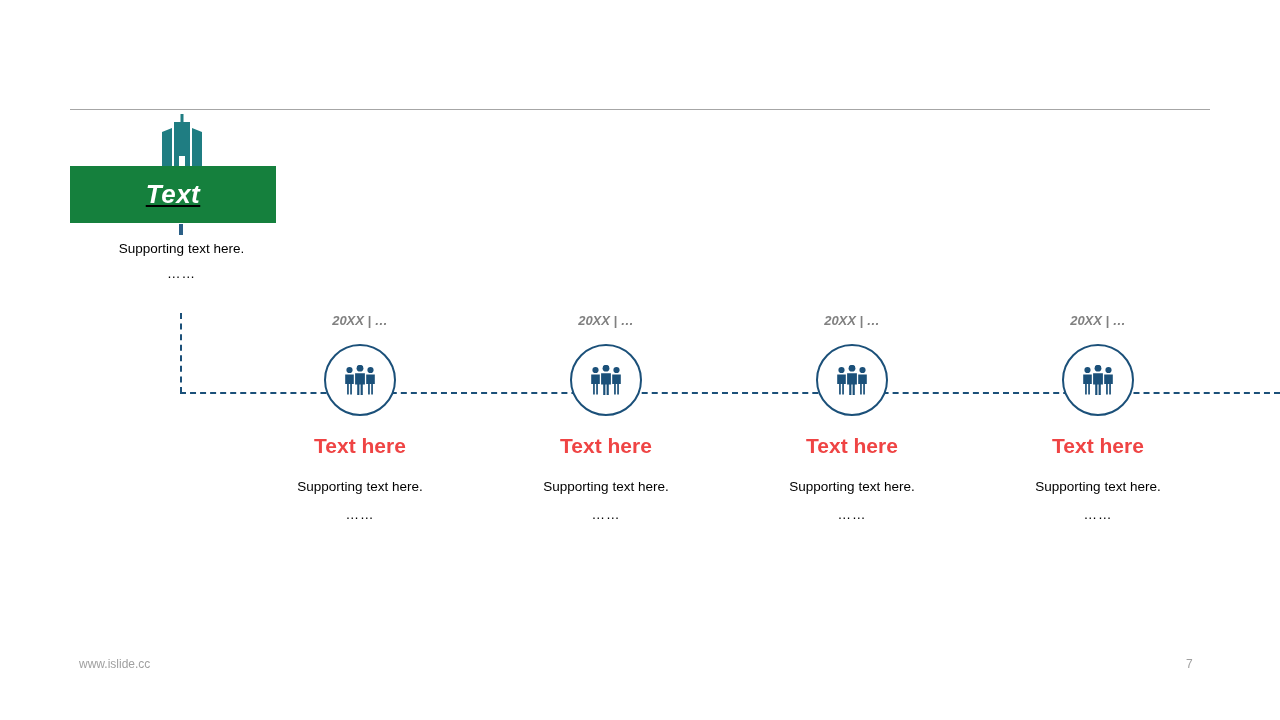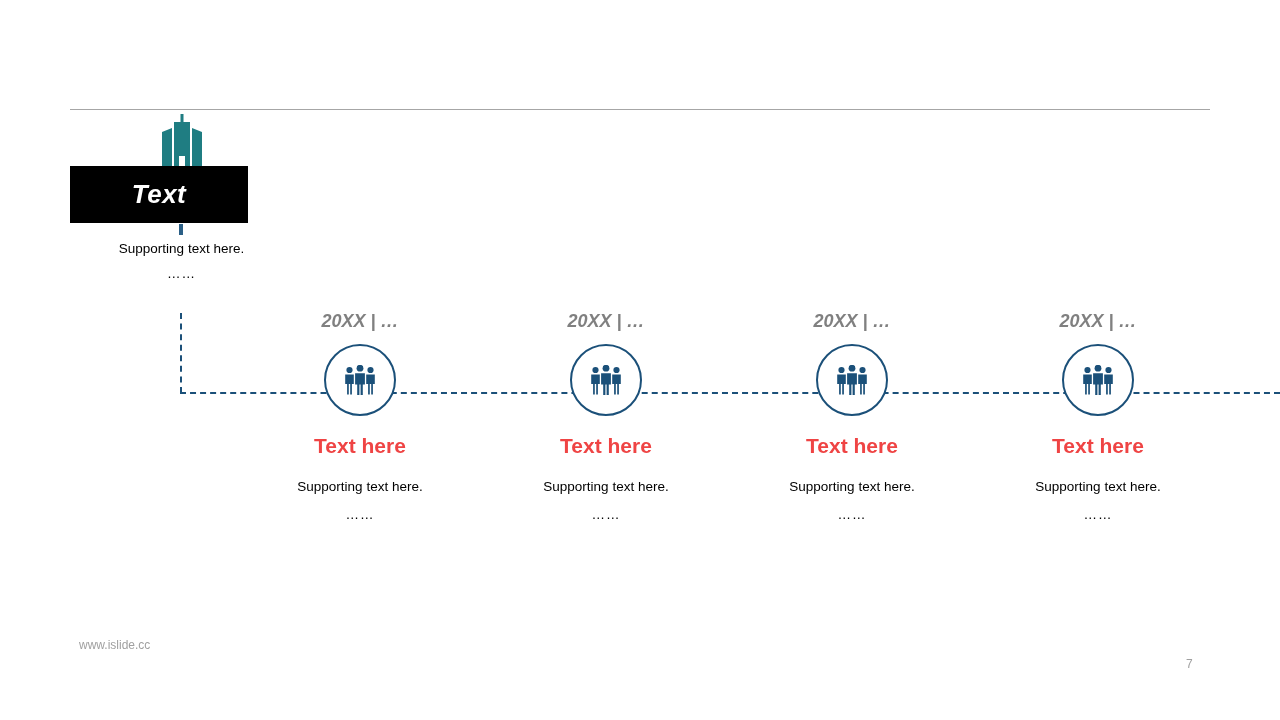--- a/index.html
+++ b/index.html
@@ -41,23 +41,23 @@
     width: 223px;
     height: 56px;
     display: flex;
     justify-content: center;
     align-items: flex-end;
   }
   .title-banner {
     position: absolute;
     left: 0;
     top: 54px;
-    width: 178px;
+    width: 206px;
     height: 57px;
-    background: #000000;
+    background: #15803d;
     display: flex;
     align-items: center;
     justify-content: center;
     text-decoration: underline;
   }
   .title-banner-text {
     color: #ffffff;
     font-size: 26px;
     font-weight: bold;
     font-style: italic;
@@ -112,21 +112,21 @@
 
   
   .item {
     position: absolute;
     top: 310px;
     width: 200px;
     margin-left: -100px;
     text-align: center;
   }
   .item-date {
-    font-size: 18px;
+    font-size: 13px;
     font-weight: bold;
     font-style: italic;
     color: #808080;
     height: 22px;
     line-height: 22px;
     white-space: nowrap;
   }
   .item-circle-wrap {
     position: relative;
     height: 96px;
@@ -163,21 +163,21 @@
     font-size: 13.5px;
     color: #000000;
     margin-top: 13px;
     letter-spacing: 1px;
   }
 
   
   .footer-url {
     position: absolute;
     left: 79px;
-    top: 638px;
+    top: 657px;
     font-size: 12px;
     color: #a0a0a0;
   }
   .footer-page {
     position: absolute;
     left: 1186px;
     top: 657px;
     font-size: 12px;
     color: #a0a0a0;
   }

